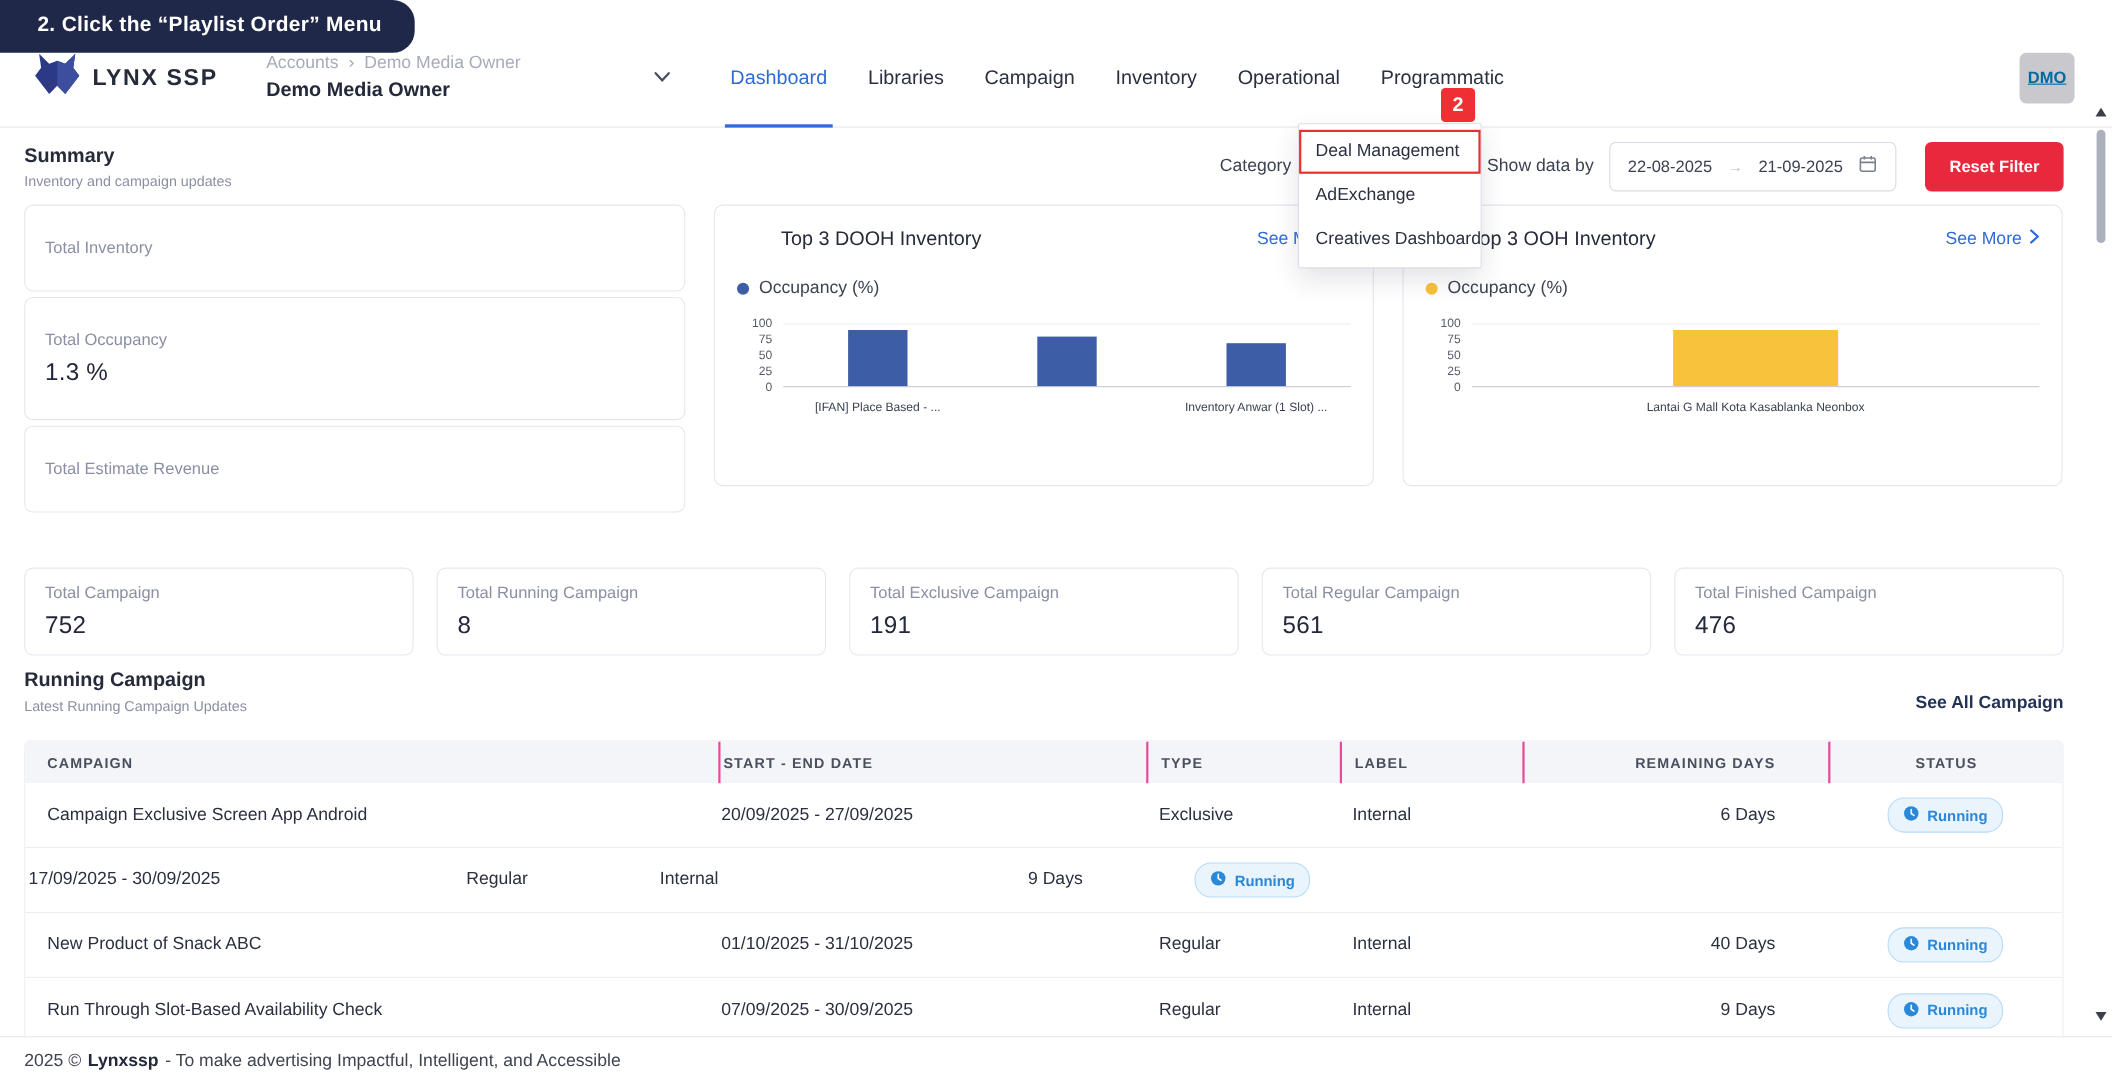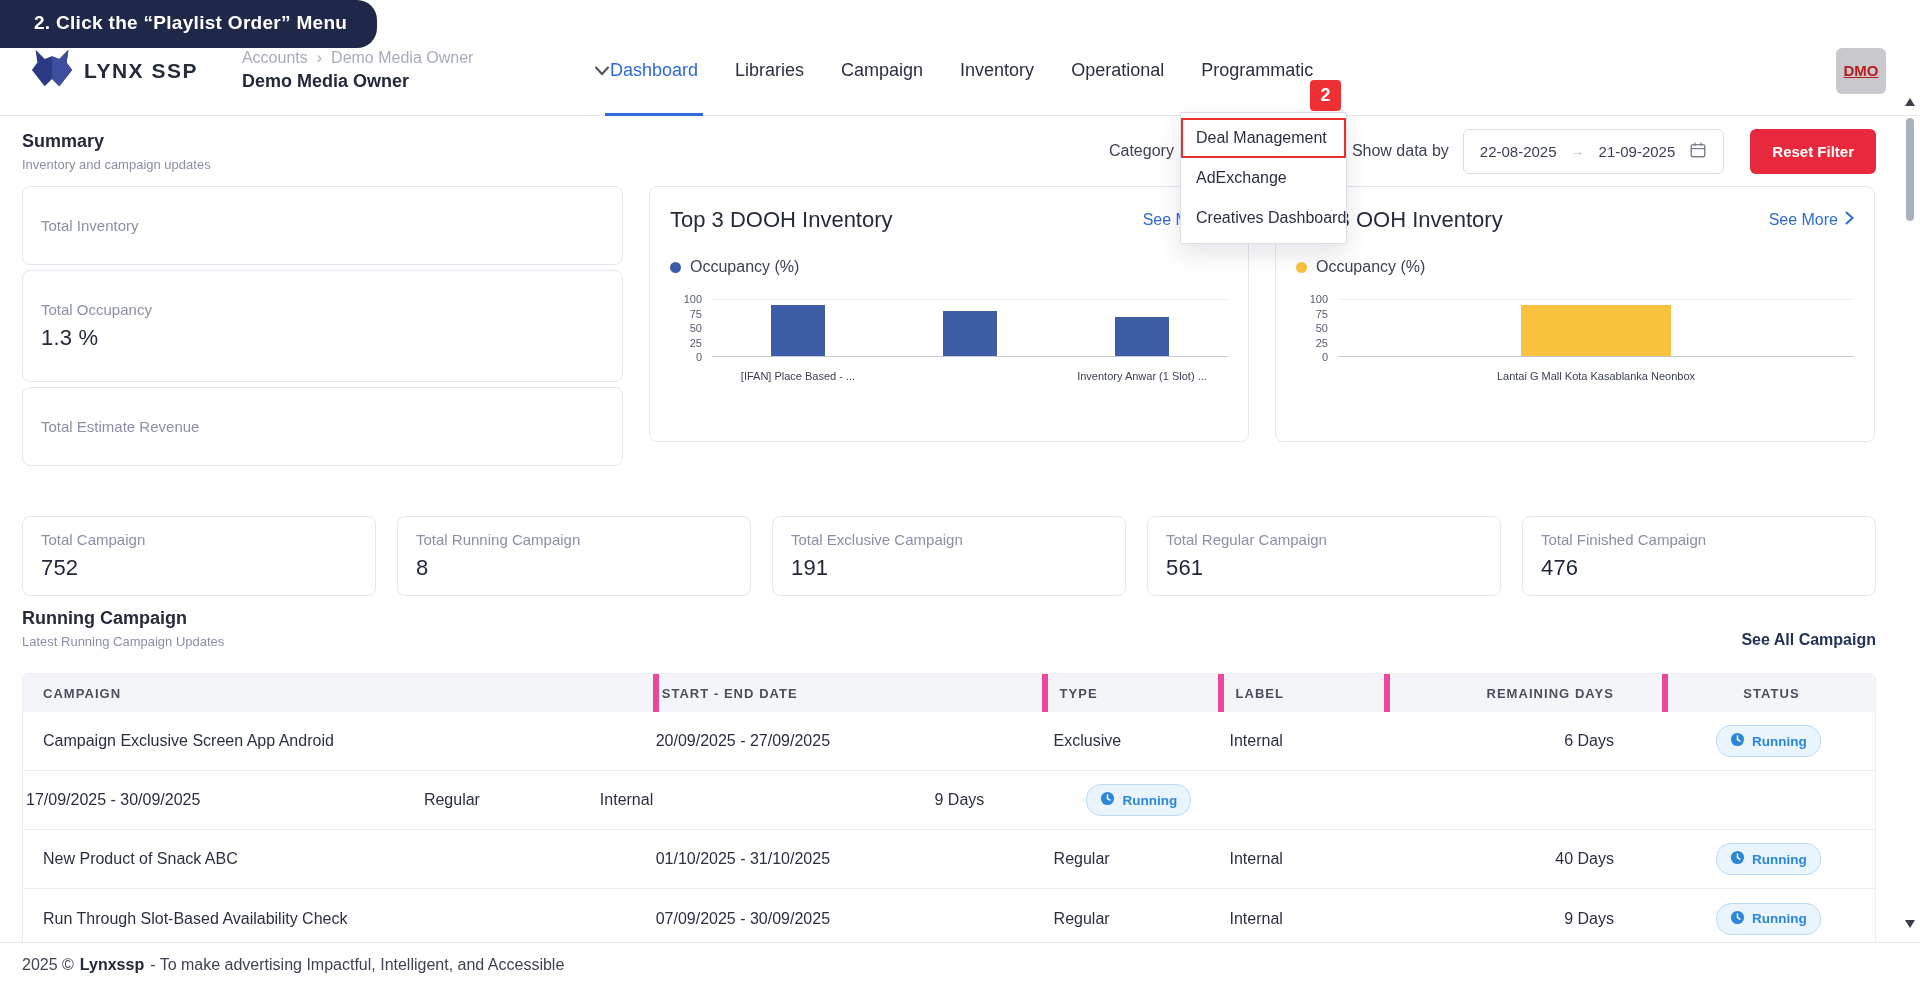--- a/index.html
+++ b/index.html
@@ -32,32 +32,32 @@
     position:relative; background:#fff;
   }
   .logo { display:flex; align-items:center; gap:10px; cursor:pointer; }
   .logo-text { font-size:21px; font-weight:700; letter-spacing:1.5px; color:#262b3a; }
   .account {
     margin-left:44px; width:368px;
     display:flex; align-items:center; justify-content:space-between; cursor:pointer;
   }
   .crumbs { font-size:16px; color:#a7abba; display:flex; gap:9px; align-items:center; }
   .acct-name { font-size:18px; font-weight:700; color:#23283a; margin-top:4px; }
-  .nav { display:flex; gap:37px; height:100%; align-items:center; }
+  .nav { display:flex; gap:37px; margin-left:54px; height:100%; align-items:center; }
   .nav-item {
     font-size:18px; color:#2b3040; cursor:pointer;
     position:relative; height:100%; display:flex; align-items:center; white-space:nowrap;
   }
   .nav-item.active { color:#2e6bd6; font-weight:500; }
   .nav-item.active::after {
     content:""; position:absolute; left:-5px; right:-5px; bottom:-1px;
     height:3px; background:#2e6bd6;
   }
   .avatar {
-    margin-left:auto; width:50px; height:46px; background:#c9c9cd; color:#b91c1c;
+    margin-left:auto; width:50px; height:46px; background:#c9c9cd; color:#0369a1;
     font-weight:700; font-size:15px; border-radius:6px;
     display:flex; align-items:center; justify-content:center; cursor:pointer;text-decoration:underline;
   }
 
   
   .menu-panel {
     position:absolute; left:1180px; top:112px; width:167px; z-index:40;
     background:#fff; border:1px solid #dcdee6; border-radius:2px;
     box-shadow:0 10px 24px rgba(30,35,60,.12); padding:5px 0;
   }
@@ -87,21 +87,21 @@
 
   
   .top-grid { display:flex; gap:26px; margin-top:12px; }
   .kpi-col { width:601px; display:flex; flex-direction:column; gap:5px; }
   .kpi-card { flex:1; background:#fff; border:1px solid #e5e7ee; border-radius:8px; padding:30px 18px; }
   .kpi-label { font-size:15px; color:#8a8fa3; }
   .kpi-value { font-size:22px; color:#23283a; margin-top:7px; letter-spacing:.2px; }
 
   .chart-card { width:600px; height:256px; background:#fff; border:1px solid #e5e7ee; border-radius:8px; padding:20px 20px 0; }
   .chart-head { display:flex; align-items:center; justify-content:space-between; }
-  .chart-title { font-size:22px; color:#262b3a; font-weight:500; white-space:nowrap; }
+  .chart-title { font-size:18px; color:#262b3a; font-weight:500; white-space:nowrap;margin-left:40px; }
   .see-more { display:flex; align-items:center; gap:7px; color:#2e6bd6; font-size:16px; cursor:pointer; white-space:nowrap; }
   .legend { display:flex; align-items:center; gap:9px; margin-top:25px; font-size:16px; color:#3c4252; }
   .legend-dot { width:11px; height:11px; border-radius:50%; }
   .chart { display:flex; margin-top:23px; }
   .yaxis { position:relative; width:42px; height:58px; font-size:11px; color:#565c6b; }
   .yaxis span { position:absolute; right:10px; transform:translateY(-50%); }
   .yaxis .y0 { top:0; } .yaxis .y1 { top:25%; } .yaxis .y2 { top:50%; }
   .yaxis .y3 { top:75%; } .yaxis .y4 { top:100%; }
   .plot { flex:1; height:58px; display:flex; position:relative; border-top:1px solid #eceef2; border-bottom:1px solid #c6c9d2; }
   .slot { flex:1; position:relative; }
@@ -118,21 +118,21 @@
   
   .running-head { display:flex; align-items:flex-end; margin-top:12px; }
   .see-all { margin-left:auto; font-size:16px; font-weight:600; color:#233356; cursor:pointer; }
 
   .table { margin-top:24px; border:1px solid #eceef2; border-radius:6px; overflow:hidden; }
   .thead { display:flex; align-items:center; background:#f4f5f8; height:38px; }
   .th {
     font-size:13px; font-weight:600; letter-spacing:.08em; color:#4a4f5e;
     height:100%; display:flex; align-items:center;
   }
-  .th + .th { border-left:6px solid #ec4899; }
+  .th + .th { border-left:2px solid #ec4899; }
   .trow { display:flex; align-items:center; height:59px; border-bottom:1px solid #eceef2; background:#fff; font-size:16px; color:#2b3040; }
   .trow:last-child { border-bottom:none; }
   .col-campaign { width:34%; padding-left:20px; }
   .col-dates { width:21%; padding-left:3px; }
   .col-type { width:9.5%; padding-left:12px; }
   .col-label { width:9%; padding-left:12px; }
   .col-days { width:15%; justify-content:flex-end; text-align:right; padding-right:48px; }
   .col-status { width:11.5%; justify-content:center; text-align:center; }
   .trow .col-days { display:flex; }
   .trow .col-status { display:flex; }

